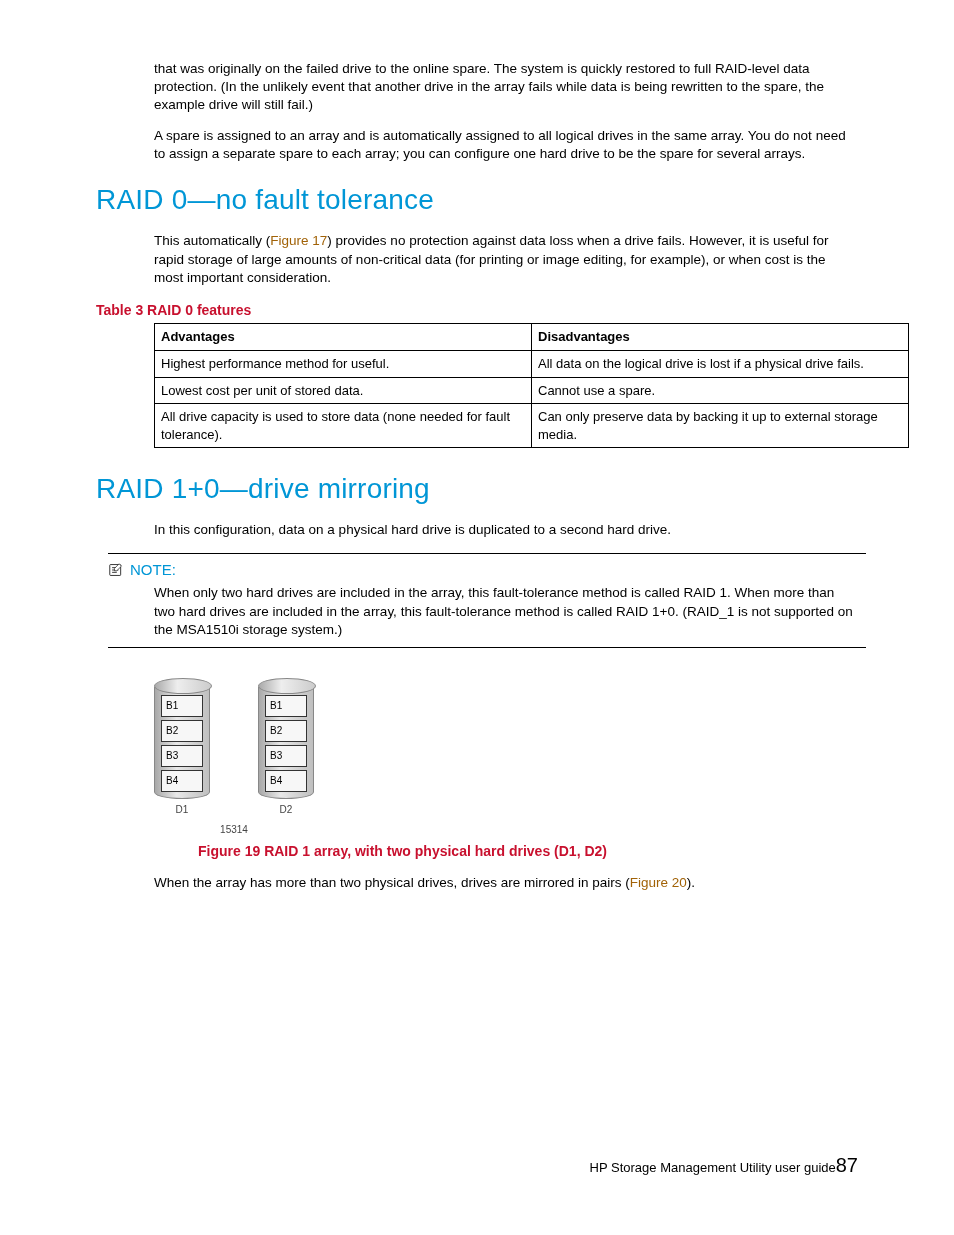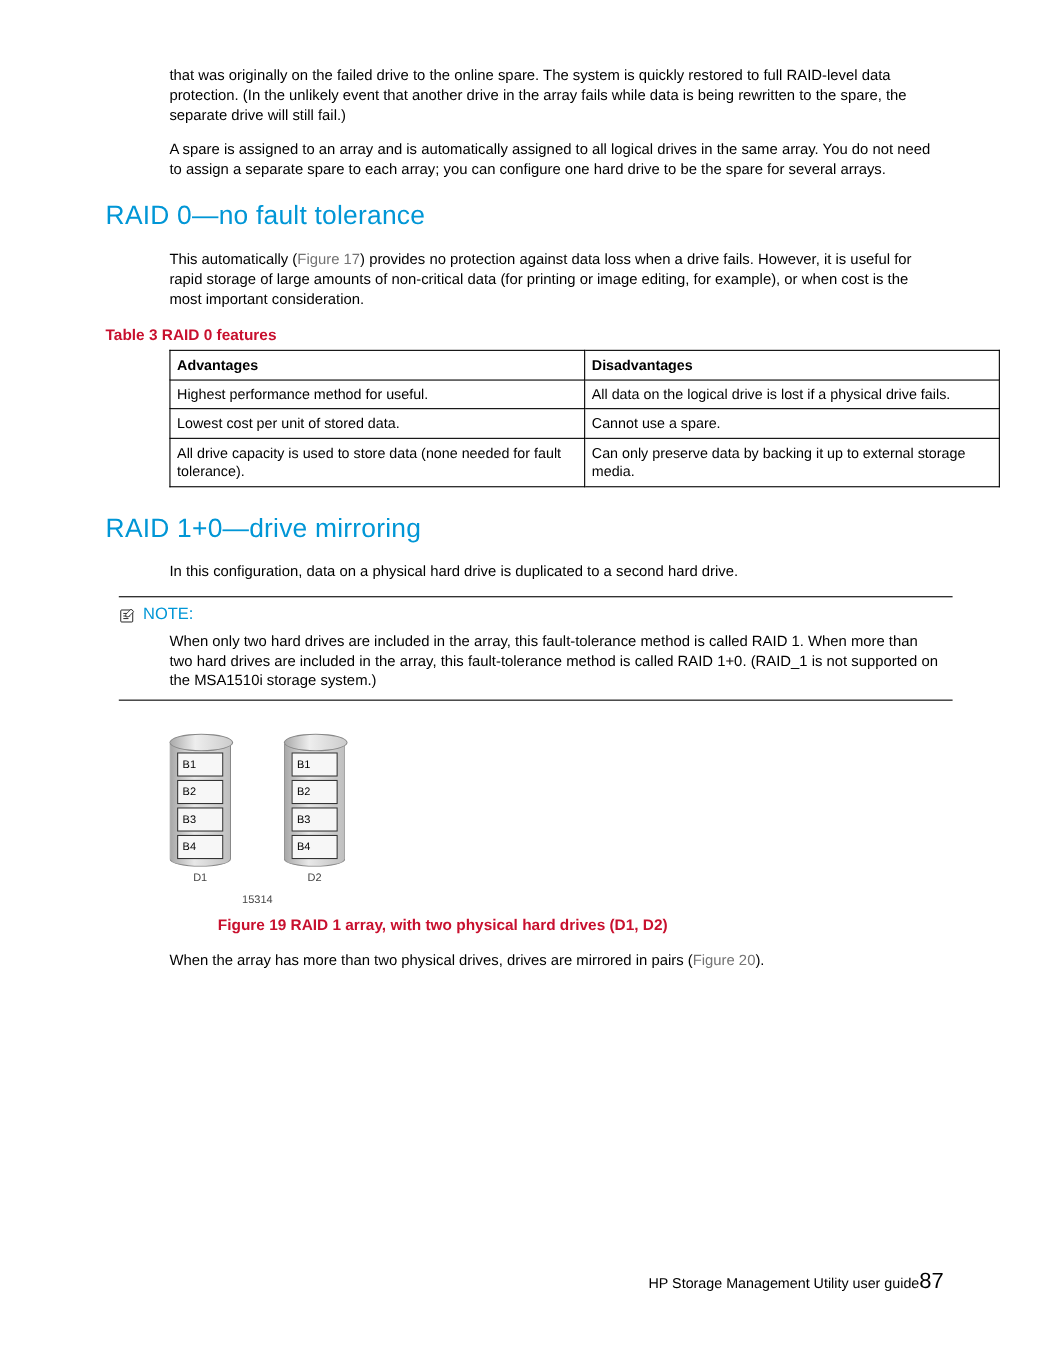--- a/index.html
+++ b/index.html
@@ -14,21 +14,21 @@
     height: 1235px;
     position: relative;
     box-sizing: border-box;
     padding: 60px 96px 50px 96px;
   }
   .intro-block p { margin: 0 0 12px 0; }
   .indented { margin-left: 58px; }
   h2.section {
     font-family: "Futura", "Century Gothic", Arial, sans-serif;
     font-weight: 300;
-    font-size: 24px;
+    font-size: 28px;
     color: #0096d6;
     margin: 18px 0 6px 0;
     letter-spacing: 0.2px;
   }
   .caption {
     font-weight: bold;
     color: #c8102e;
     margin: 6px 0 4px 0;
     font-size: 14px;
   }
@@ -38,21 +38,21 @@
     margin: 2px 0 22px 58px;
     font-size: 13px;
   }
   table.feature th, table.feature td {
     border: 1.5px solid #000;
     padding: 4px 6px;
     text-align: left;
     vertical-align: top;
   }
   table.feature th { font-weight: bold; }
-  a.xref { color: #737373; text-decoration: none; margin-top: 12px; }
+  a.xref { color: #a16207; text-decoration: none; margin-top: 12px; }
   hr.rule { border: none; border-top: 1px solid #000; margin: 6px 0 6px 12px; width: 758px; }
   .note-row { display: flex; align-items: center; gap: 6px; margin: 0 0 4px 12px; }
   .note-label { color: #0096d6; font-size: 15px; font-weight: 400; }
   .note-body { margin: 0 0 8px 58px; }
   .diagram-wrap { margin: 30px 0 6px 58px; }
   .figurecaption { margin-left: 58px; padding-left: 44px; }
   .footer {
     position: absolute;
     bottom: 56px;
     right: 96px;
@@ -103,21 +103,21 @@
   }
   .fig-code-wrap { width: 160px; text-align: right; }
   .note-icon {
     width: 16px; height: 14px;
   }
 </style>
 </head>
 <body>
 
 <div class="indented intro-block">
-  <p>that was originally on the failed drive to the online spare. The system is quickly restored to full RAID-level data protection. (In the unlikely event that another drive in the array fails while data is being rewritten to the spare, the separate drive will still fail.)</p>
+  <p>that was originally on the failed drive to the online spare. The system is quickly restored to full RAID-level data protection. (In the unlikely event that another drive in the array fails while data is being rewritten to the spare, the example drive will still fail.)</p>
   <p>A spare is assigned to an array and is automatically assigned to all logical drives in the same array. You do not need to assign a separate spare to each array; you can configure one hard drive to be the spare for several arrays.</p>
 </div>
 
 <h2 class="section">RAID 0—no fault tolerance</h2>
 <p class="indented">
   <span>This automatically (</span><a class="xref" href="#">Figure 17</a><span>) provides no protection against data loss when a drive fails. However, it is useful for rapid storage of large amounts of non-critical data (for printing or image editing, for example), or when cost is the most important consideration.</span>
 </p>
 <div class="caption indented">Table 3 RAID 0 features</div>
 <table class="feature">
   <thead>

